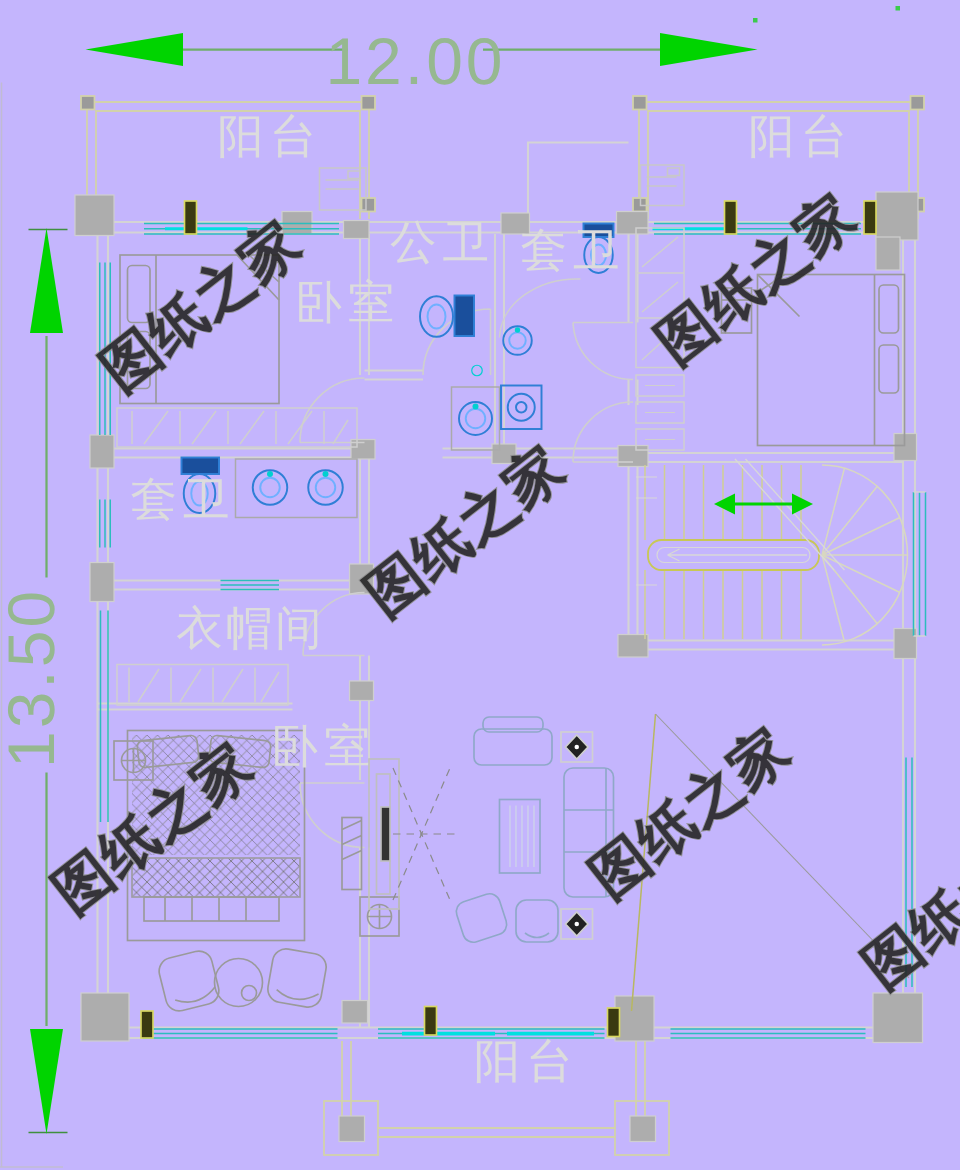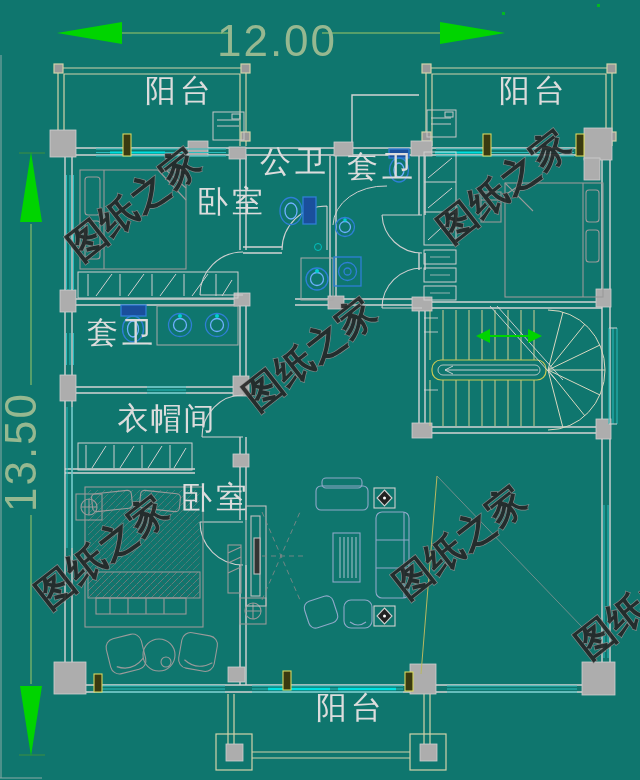--- a/index.html
+++ b/index.html
@@ -1,16 +1,16 @@
 <!DOCTYPE html>
 <html><head>
 <meta charset="utf-8">
 <style>
   html,body{margin:0;padding:0;background:#000;}
-  #canvas{position:relative;width:640px;height:780px;background:#0f766e;overflow:hidden;
+  #canvas{position:relative;width:640px;height:780px;background:#c4b5fd;overflow:hidden;
           font-family:"Liberation Sans",sans-serif;}
   svg text{font-family:"Liberation Sans",sans-serif;}
   .roomlabel{fill:#dcdcdc;font-size:31px;letter-spacing:4px;}
   .dimtext{fill:#96b890;font-size:44px;letter-spacing:2px;}
   .wm{fill:#262626;stroke:#8f8f8f;stroke-width:1.3px;paint-order:stroke;
       font-size:38px;font-weight:bold;letter-spacing:1px;opacity:.9;}
 </style>
 </head>
 <body>
 

